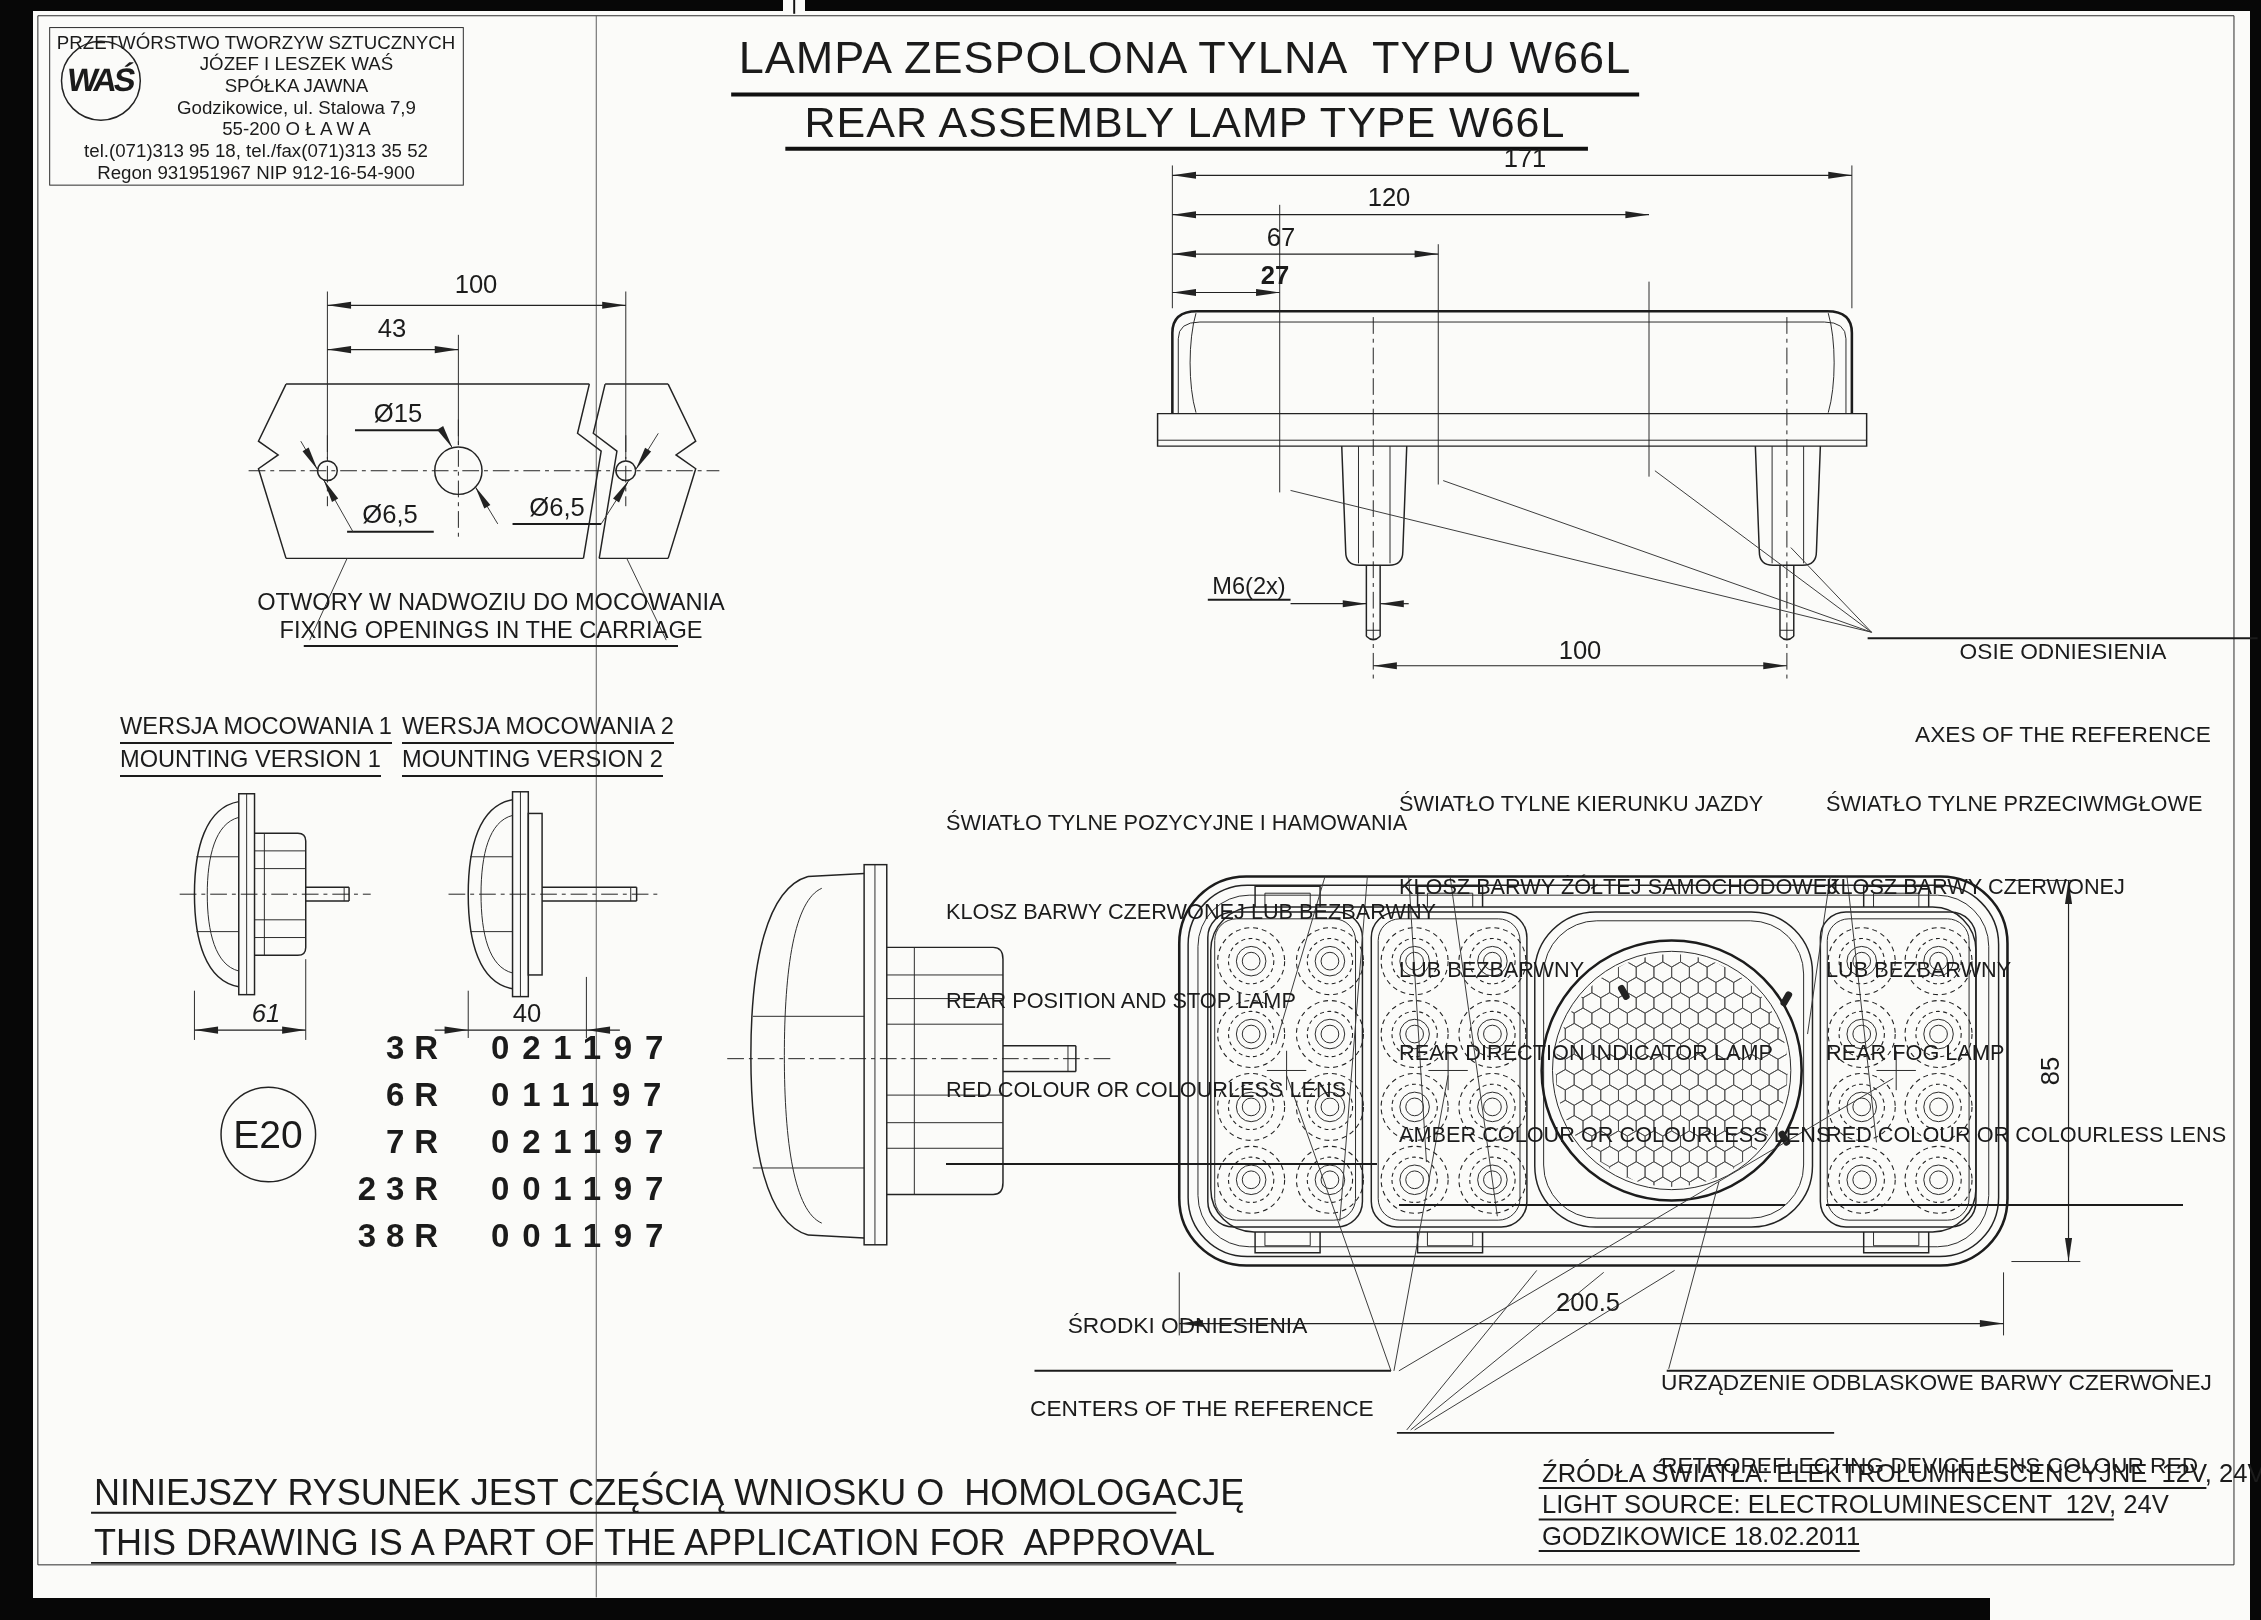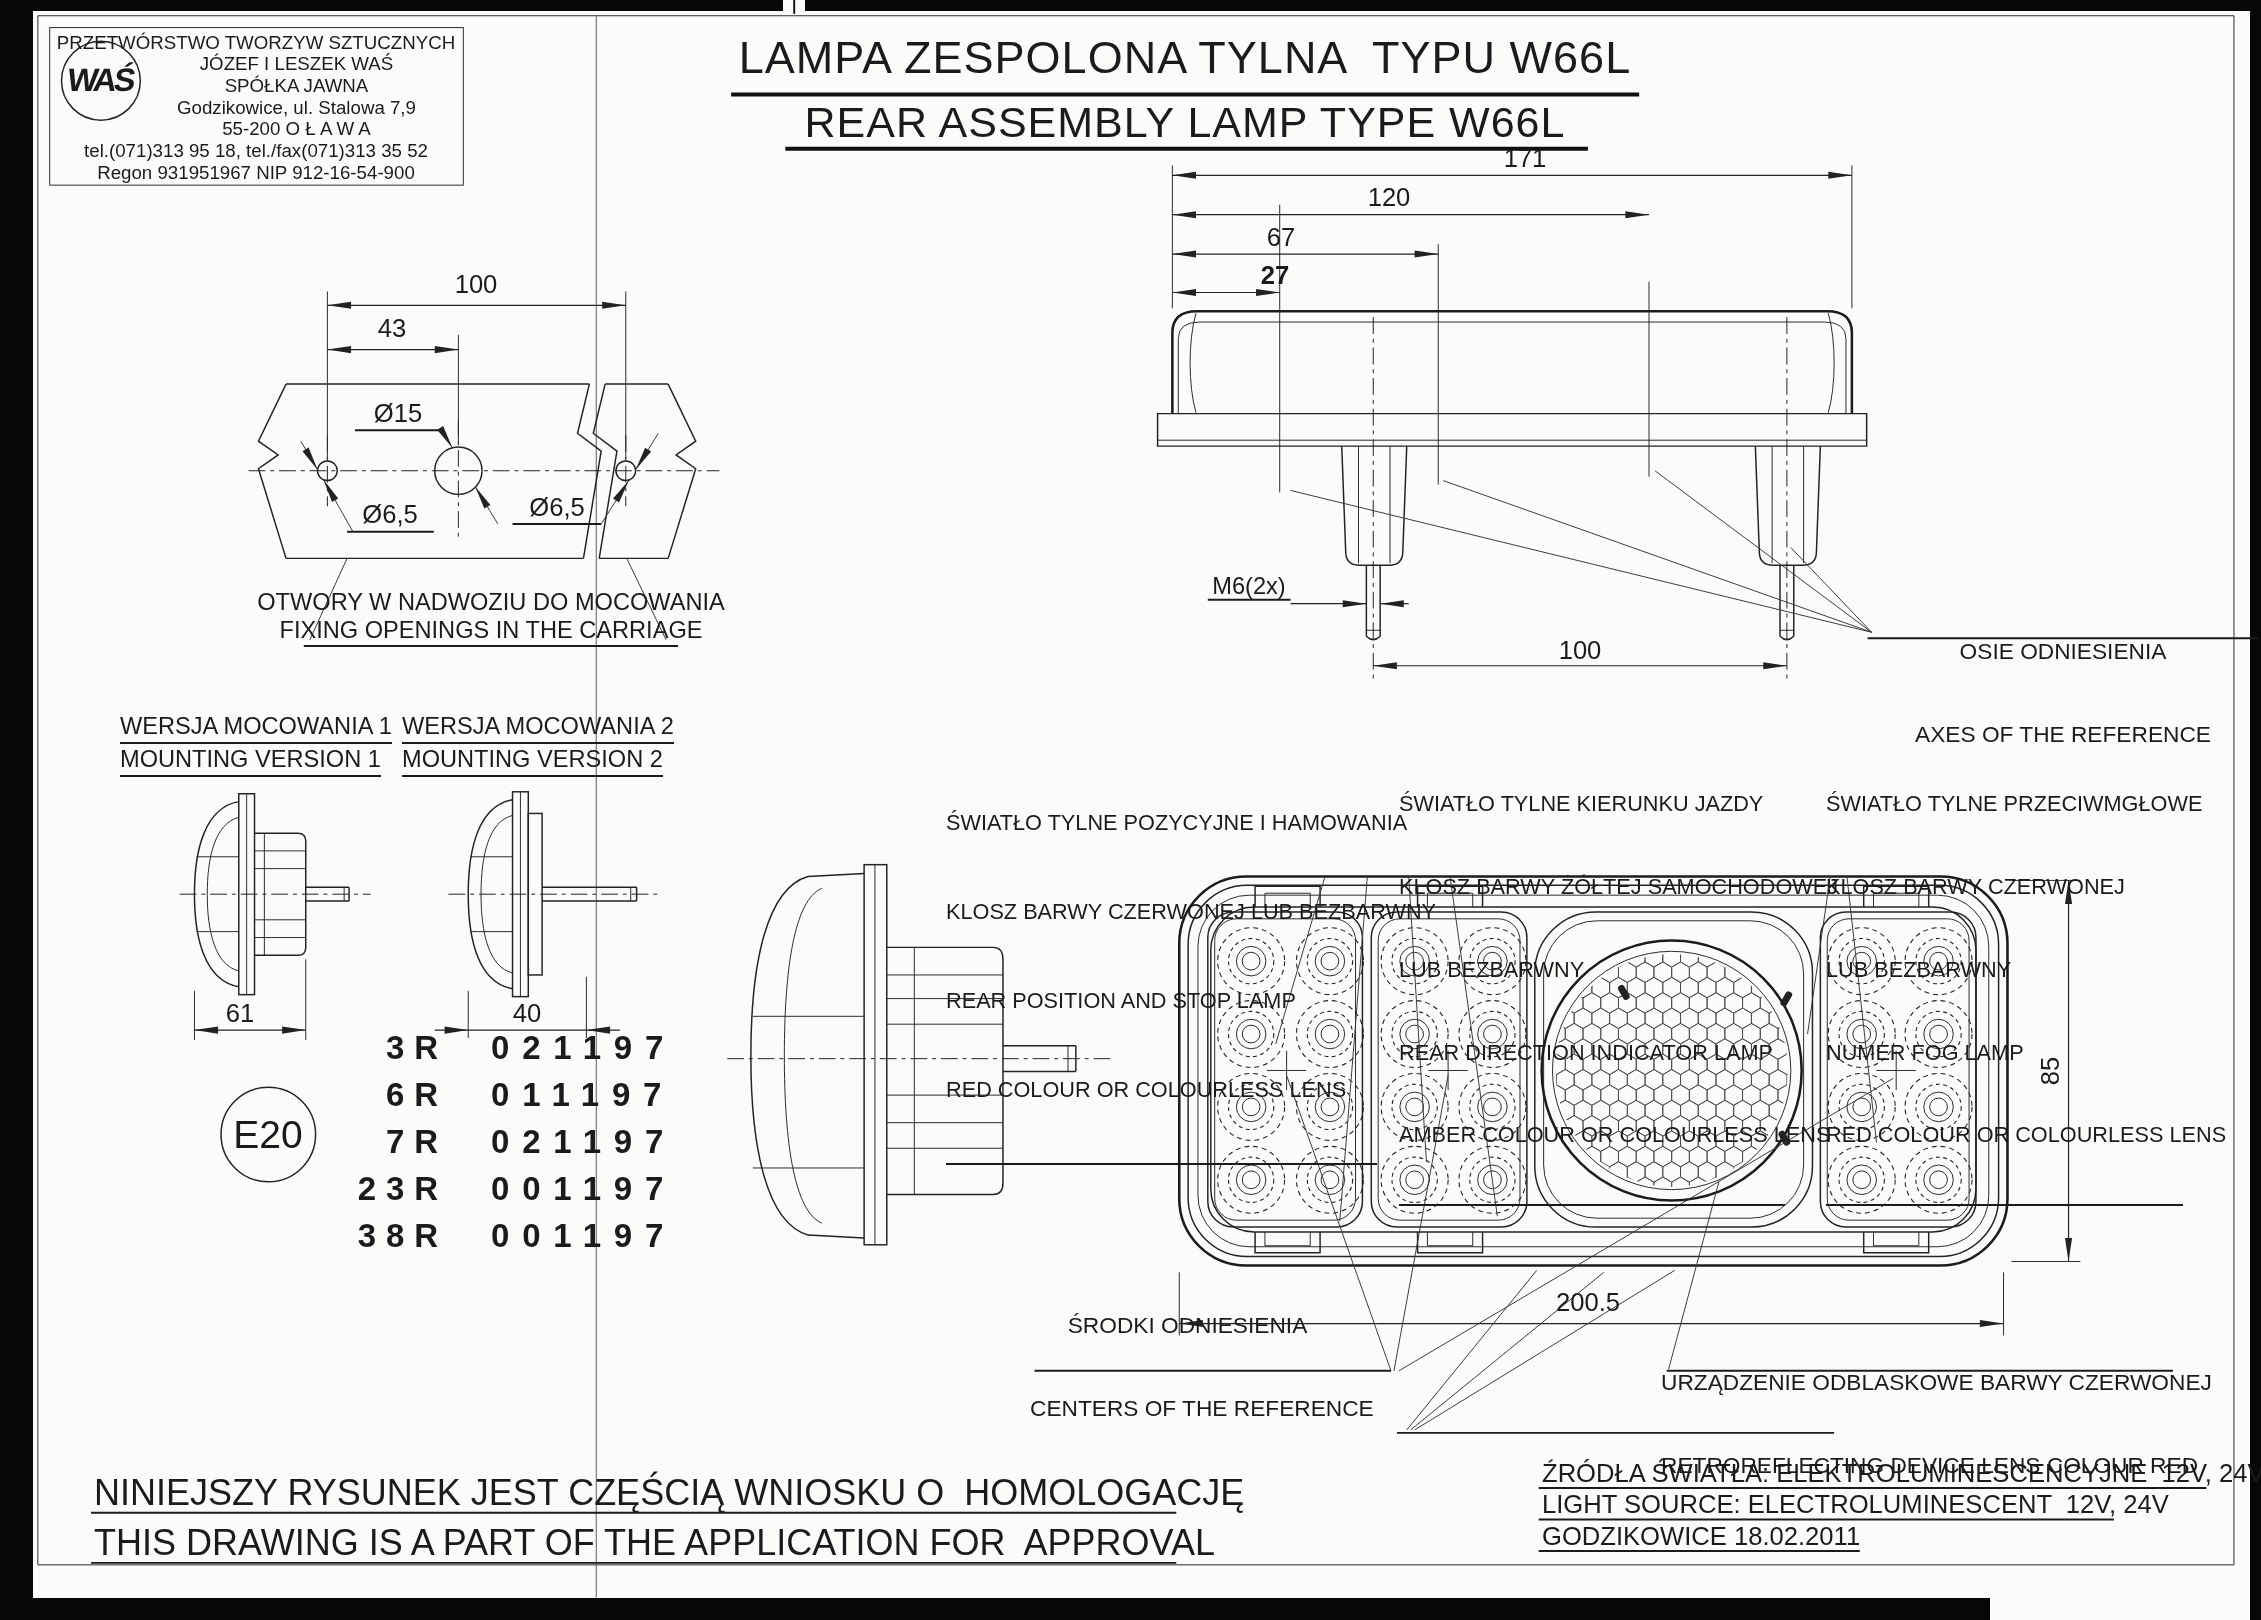--- a/index.html
+++ b/index.html
@@ -540,21 +540,21 @@
   <div class="t c dim" style="left:1580px;top:636px;">100</div>
   <div class="t rl" style="left:1868px;top:583px;width:390px;">
     <div>OSIE ODNIESIENIA</div>
     <div>AXES OF THE REFERENCE</div>
   </div>
 
   <div class="t hdr" style="left:120px;top:713px;">WERSJA MOCOWANIA 1</div>
   <div class="t hdr" style="left:120px;top:746px;">MOUNTING VERSION 1</div>
   <div class="t hdr" style="left:402px;top:713px;">WERSJA MOCOWANIA 2</div>
   <div class="t hdr" style="left:402px;top:746px;">MOUNTING VERSION 2</div>
-  <div class="t c dim" style="left:240px;top:999px;">61</div>
+  <div class="t c dim" style="left:266px;top:999px;font-style:italic;">61</div>
   <div class="t c dim" style="left:527px;top:999px;">40</div>
 
   <div class="t cc" style="left:268px;top:1135px;font-size:39px;">E20</div>
   <div class="stamp">
     <div class="row">
       <span class="code">3R</span>
       <span class="num">021197</span>
     </div>
     <div class="row">
       <span class="code">6R</span>
@@ -584,21 +584,21 @@
     <div>ŚWIATŁO TYLNE KIERUNKU JAZDY</div>
     <div>KLOSZ BARWY ŻÓŁTEJ SAMOCHODOWEJ</div>
     <div>LUB BEZBARWNY</div>
     <div>REAR DIRECTION INDICATOR LAMP</div>
     <div>AMBER COLOUR OR COLOURLESS LENS</div>
   </div>
   <div class="t fl fl5" style="left:1826px;top:735px;width:357px;">
     <div>ŚWIATŁO TYLNE PRZECIWMGŁOWE</div>
     <div>KLOSZ BARWY CZERWONEJ</div>
     <div>LUB BEZBARWNY</div>
-    <div>NUMER FOG LAMP</div>
+    <div>REAR FOG LAMP</div>
     <div>RED COLOUR OR COLOURLESS LENS</div>
   </div>
 
   <div class="t c dim" style="left:1588px;top:1288px;">200.5</div>
   <div class="t rot dim" style="left:2051px;top:1071px;">85</div>
   <div class="t rl" style="left:1030px;top:1257px;width:315px;">
     <div>ŚRODKI ODNIESIENIA</div>
     <div>CENTERS OF THE REFERENCE</div>
   </div>
   <div class="t rl" style="left:1661px;top:1314px;width:516px;">

